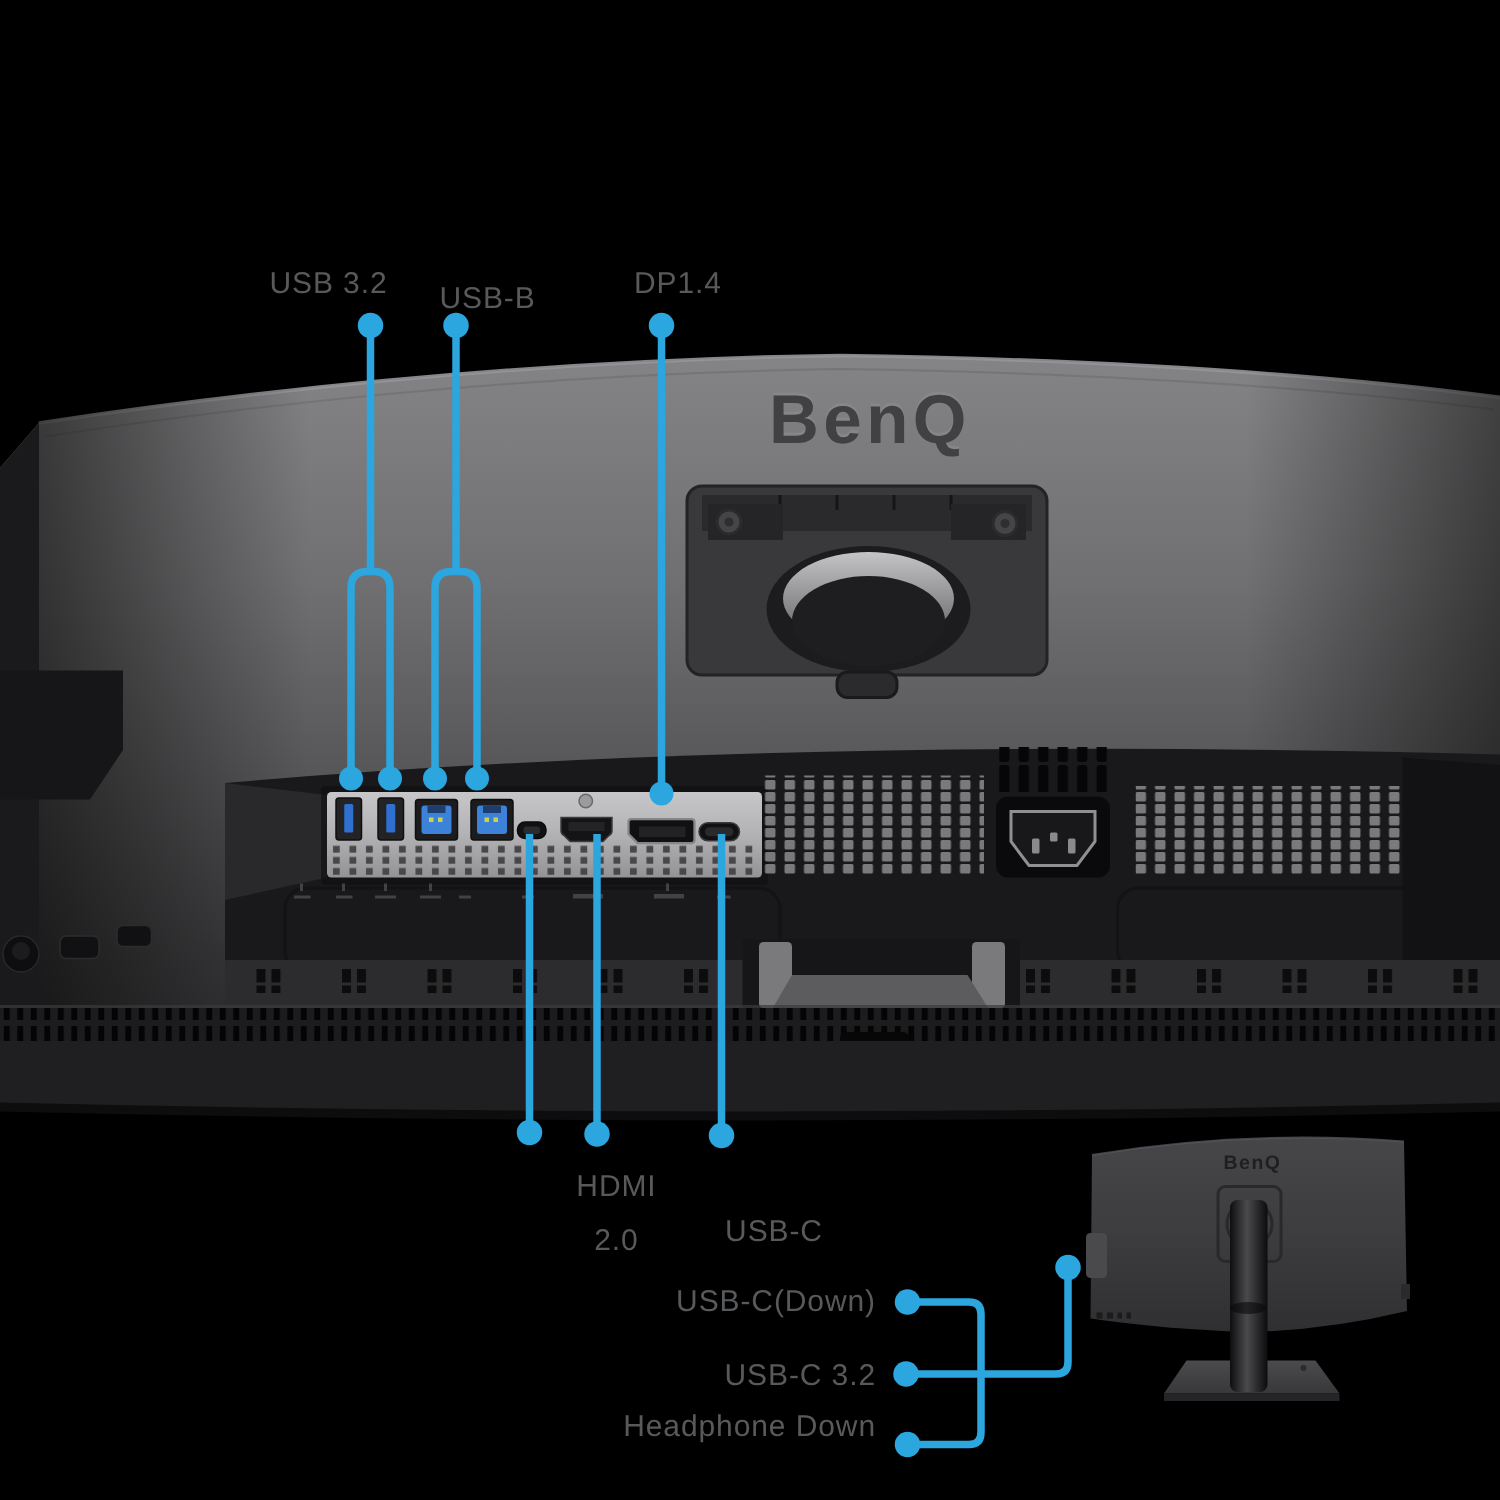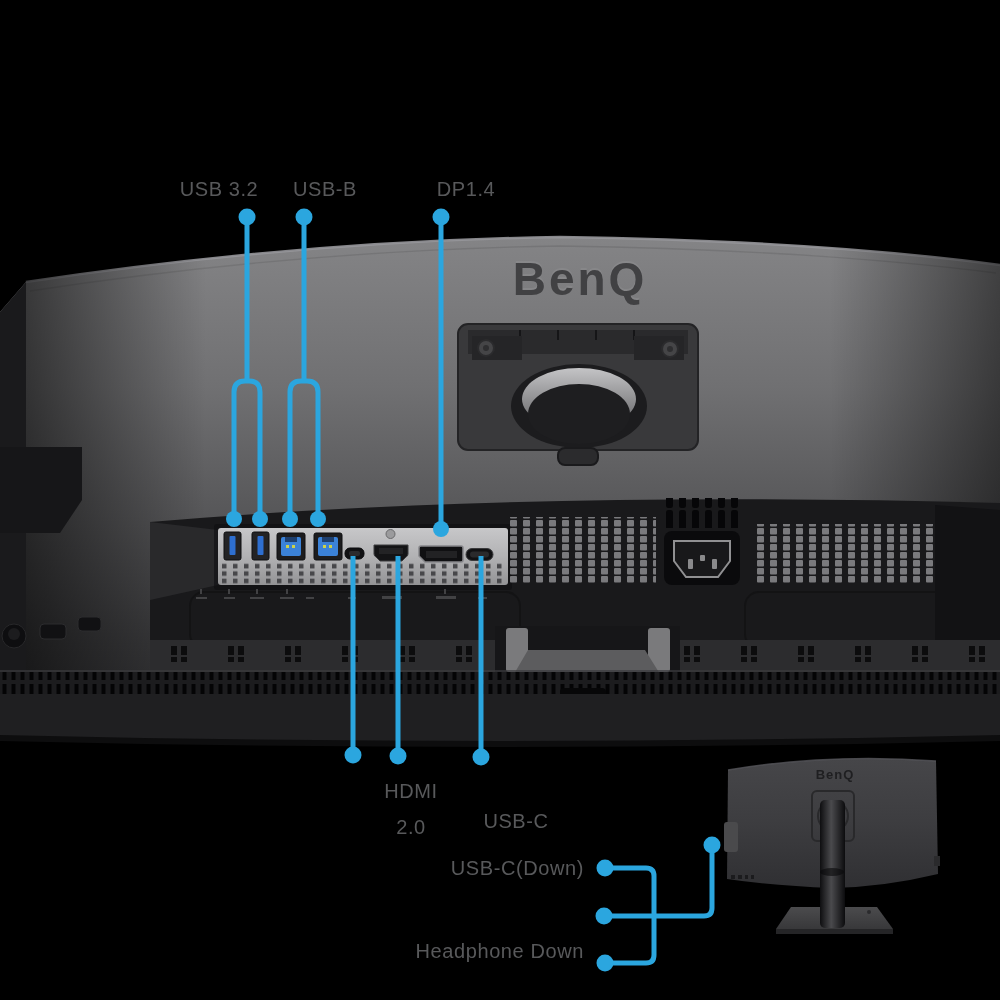--- a/index.html
+++ b/index.html
@@ -287,22 +287,23 @@
     </g>
     <g>
       <path class="accent-stroke" d="M608,916 H704 Q712,916 712,908 V850"></path>
       <circle class="accent-fill" cx="604" cy="916" r="8.5"></circle>
       <circle class="accent-fill" cx="712" cy="845" r="8.5"></circle>
     </g>
   </g>
 </svg>
 
 <div class="lbl c" style="left:176px;top:171px;width:86px">USB 3.2</div>
-<div class="lbl c" style="left:286px;top:171px;width:78px">USB-B</div>
-<div class="lbl c" style="left:430px;top:171px;width:72px">DP1.4</div>
+<div class="lbl c" style="left:286px;top:181px;width:78px">USB-B</div>
+<div class="lbl c" style="left:416px;top:171px;width:72px">DP1.4</div>
 
 <div class="lbl l" style="left:376px;top:773px;width:70px">HDMI 2.0</div>
 <div class="lbl l" style="left:476px;top:803px;width:80px">USB-C</div>
 
 <div class="lbl r" style="left:399px;top:850px;width:185px">USB-C(Down)</div>
+<div class="lbl r" style="left:399px;top:899px;width:185px">USB-C 3.2</div>
 <div class="lbl r" style="left:390px;top:933px;width:194px">Headphone Down</div>
 
 </div>
 
 </body></html>

